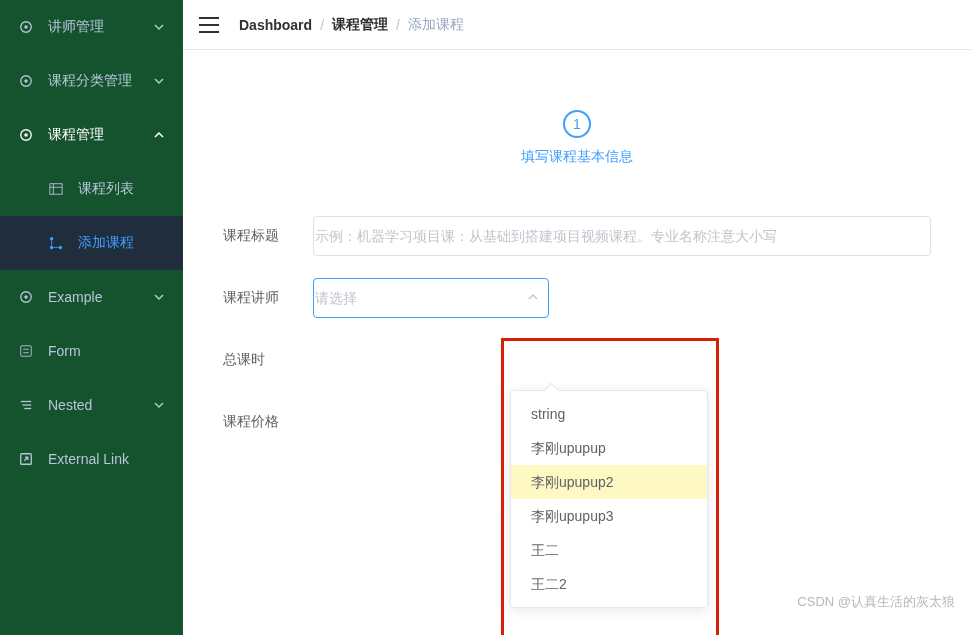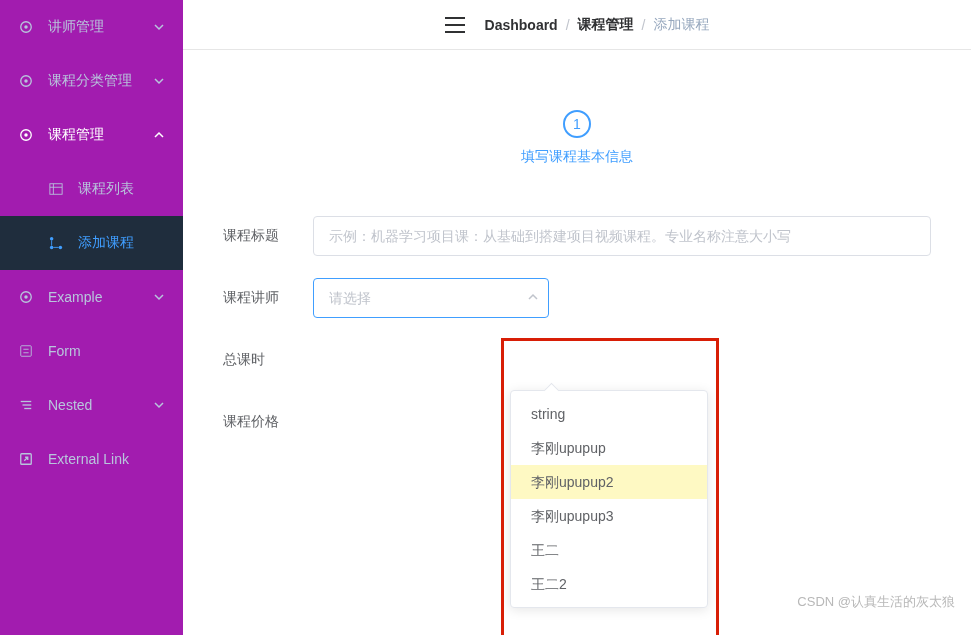--- a/index.html
+++ b/index.html
@@ -1,54 +1,54 @@
 <!DOCTYPE html>
 <html><head>
   <meta charset="utf-8">
   <style>
     * { margin: 0; padding: 0; box-sizing: border-box; }
     body { font-family: -apple-system, BlinkMacSystemFont, "Segoe UI", "PingFang SC", "Microsoft YaHei", sans-serif; font-size: 14px; color: #303133; background: #fff; width: 971px; height: 635px; overflow: hidden; position: relative; }
     
     .layout { display: flex; height: 100%; }
     
     
-    .sidebar { width: 183px; background: #a21caf; height: 100%; flex-shrink: 0; color: #b8c5dc; }
+    .sidebar { width: 183px; background: #14532d; height: 100%; flex-shrink: 0; color: #b8c5dc; }
     .menu-item { display: flex; align-items: center; padding: 0 18px; height: 54px; cursor: pointer; position: relative; }
     .menu-item.submenu { padding-left: 48px; }
     .menu-item.active { background: #1f2d3d; color: #409eff; }
     .menu-item.expanded { color: #fff; }
     .menu-icon { width: 16px; height: 16px; margin-right: 14px; display: inline-flex; align-items: center; justify-content: center; flex-shrink: 0; }
     .menu-label { flex: 1; font-size: 14px; }
     .menu-arrow { width: 12px; height: 12px; display: inline-flex; align-items: center; justify-content: center; }
     .menu-arrow svg { transition: transform .2s; }
     .menu-item.expanded .menu-arrow svg { transform: rotate(180deg); }
     
     
     .main { flex: 1; display: flex; flex-direction: column; overflow: hidden; }
-    .header { height: 50px; display: flex; align-items: center; padding: 0 16px; border-bottom: 1px solid #e6e6e6; justify-content: center; }
+    .header { height: 50px; display: flex; align-items: center; padding: 0 16px; border-bottom: 1px solid #e6e6e6; }
     .hamburger { width: 20px; height: 20px; cursor: pointer; margin-right: 20px; display: flex; align-items: center; }
     .breadcrumb { display: flex; align-items: center; font-size: 14px; }
     .crumb { color: #303133; font-weight: 600; }
     .crumb.link { cursor: pointer; }
     .crumb.current { color: #97a8be; font-weight: 400; }
     .crumb-sep { margin: 0 8px; color: #c0c4cc; }
     
     .content { flex: 1; padding: 20px 30px; overflow: auto; position: relative; }
     
     
     .steps { display: flex; justify-content: center; margin: 40px 0 50px; }
     .step { display: flex; flex-direction: column; align-items: center; }
     .step-icon { width: 28px; height: 28px; border: 2px solid #409eff; border-radius: 50%; display: flex; align-items: center; justify-content: center; color: #409eff; font-size: 14px; margin-bottom: 10px; }
     .step-title { color: #409eff; font-size: 14px; }
     
     
     .form { padding: 0 10px; }
     .form-row { display: flex; align-items: center; margin-bottom: 22px; position: relative; }
     .form-label { width: 90px; text-align: left; padding-right: 12px; color: #606266; font-size: 14px; }
-    .form-input { flex: 1; height: 40px; border: 1px solid #dcdfe6; border-radius: 4px; padding: 0 15px; font-size: 14px; color: #606266; outline: none; }
+    .form-input { flex: 1; height: 40px; border: 1px solid #dcdfe6; border-radius: 4px; padding: 0 1px; font-size: 14px; color: #606266; outline: none; }
     .form-input::placeholder { color: #c0c4cc; }
     .form-input.select { width: 236px; flex: none; cursor: pointer; position: relative; border-color: #409eff; }
     .select-arrow { position: absolute; right: 10px; top: 50%; transform: translateY(-50%); color: #c0c4cc; pointer-events: none; }
     
     
     .highlight-box { position: absolute; border: 3px solid #d81e06; pointer-events: none; left: 318px; top: 288px; width: 218px; height: 316px; z-index: 10; }
     
     
     .dropdown { position: absolute; left: 327px; top: 340px; width: 198px; background: #fff; border: 1px solid #e4e7ed; border-radius: 4px; box-shadow: 0 2px 12px 0 rgba(0,0,0,.1); padding: 6px 0; z-index: 5; }
     .dropdown::before { content: ''; position: absolute; top: -6px; left: 35px; width: 10px; height: 10px; background: #fff; border-top: 1px solid #e4e7ed; border-left: 1px solid #e4e7ed; transform: rotate(45deg); }

